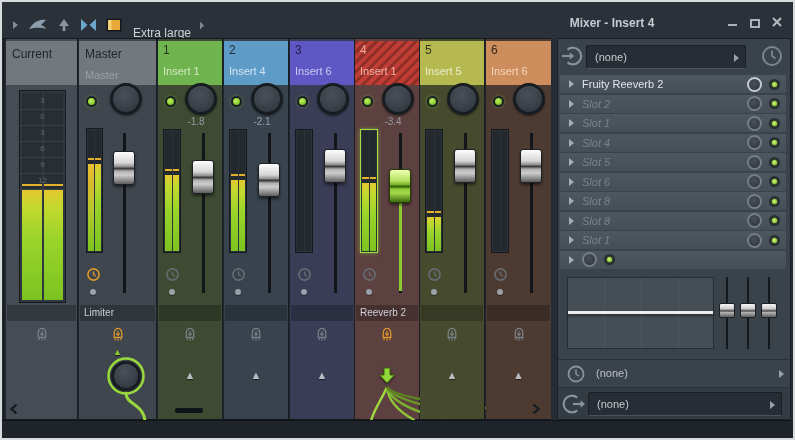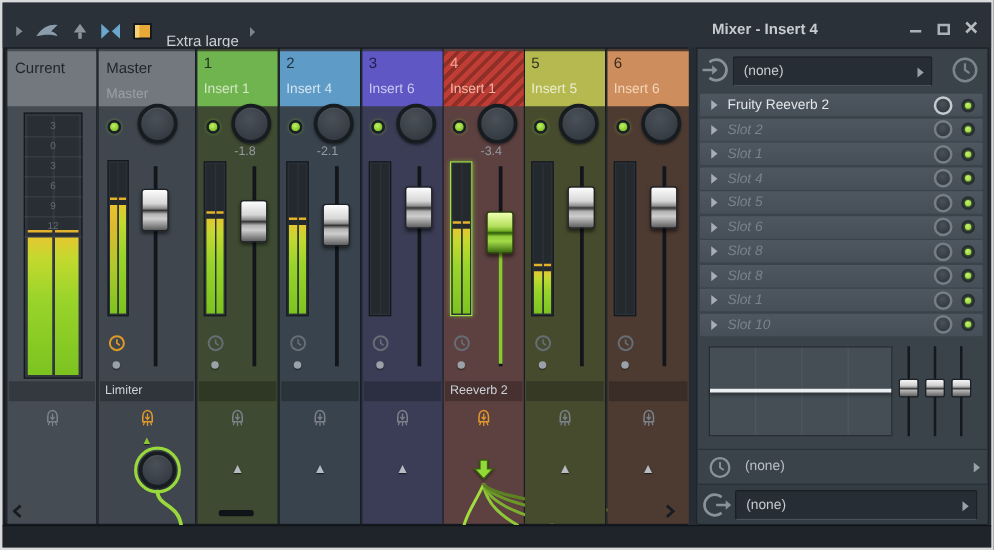--- a/index.html
+++ b/index.html
@@ -622,21 +622,20 @@
       <div class="slotrow">
         <i class="slotcaret"></i>
         <span class="slotlabel">Slot 1</span>
         <span class="slotknob"></span>
         <span class="slotled">
             <i></i>
           </span>
       </div>
       <div class="slotrow">
         <i class="slotcaret"></i>
-        <span class="slotlabel">Slot 10</span>
         <span class="slotknob"></span>
         <span class="slotled">
             <i></i>
           </span>
       </div>
     </div>
 
     <div id="eqgraph">
       <i class="vg" style="left:36px;"></i>
         <i class="vg" style="left:73px;"></i>

